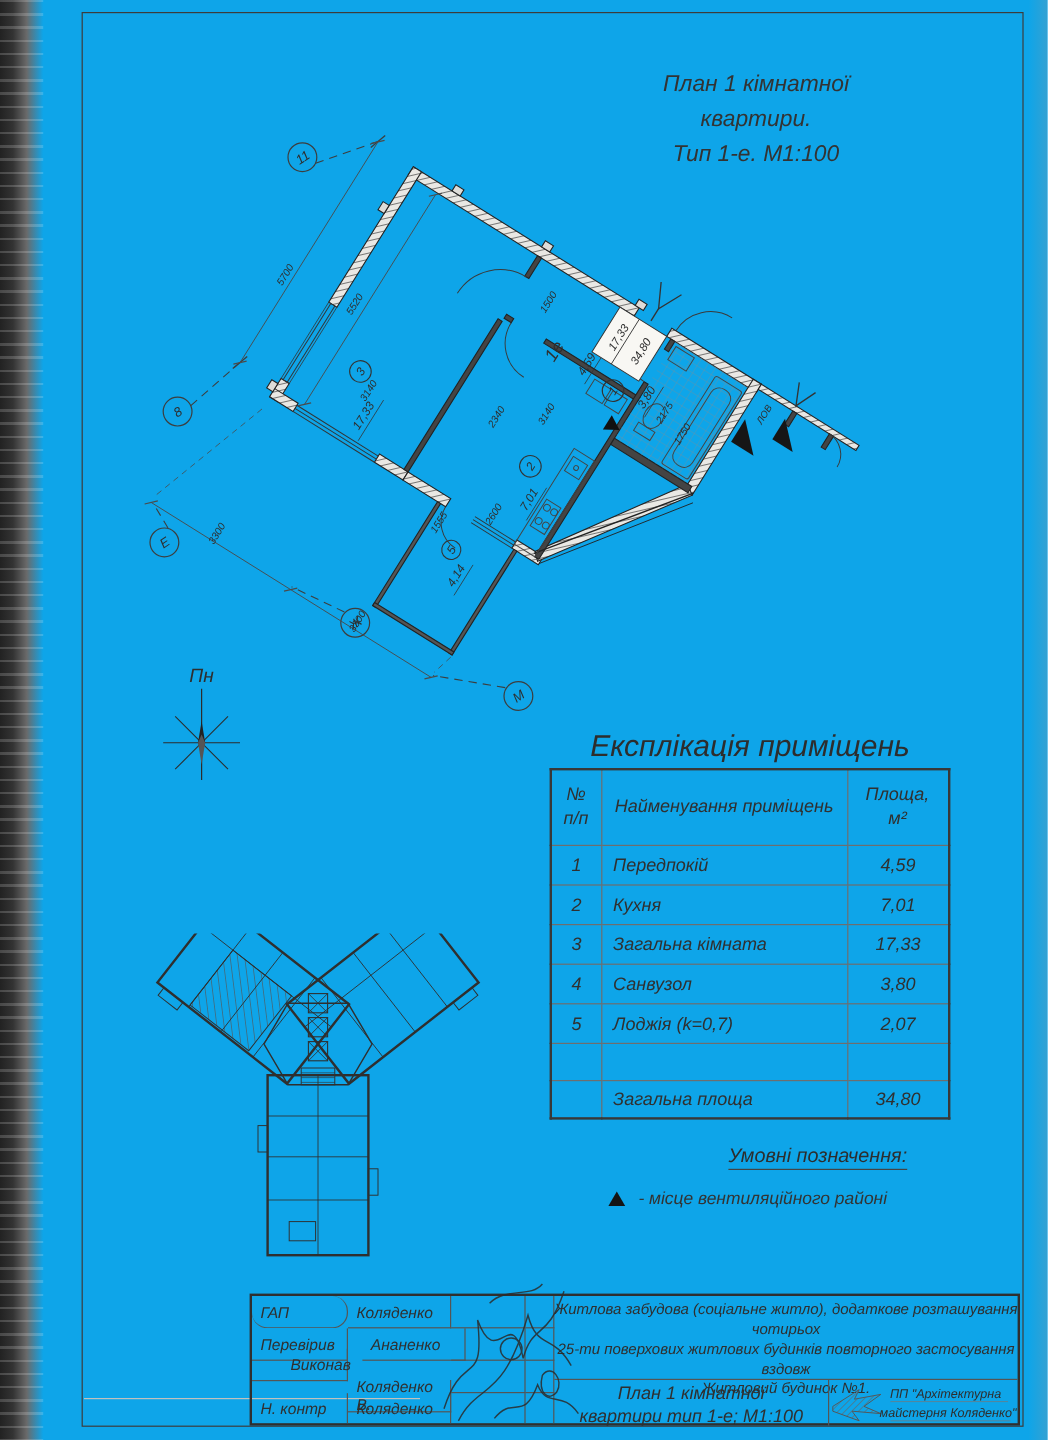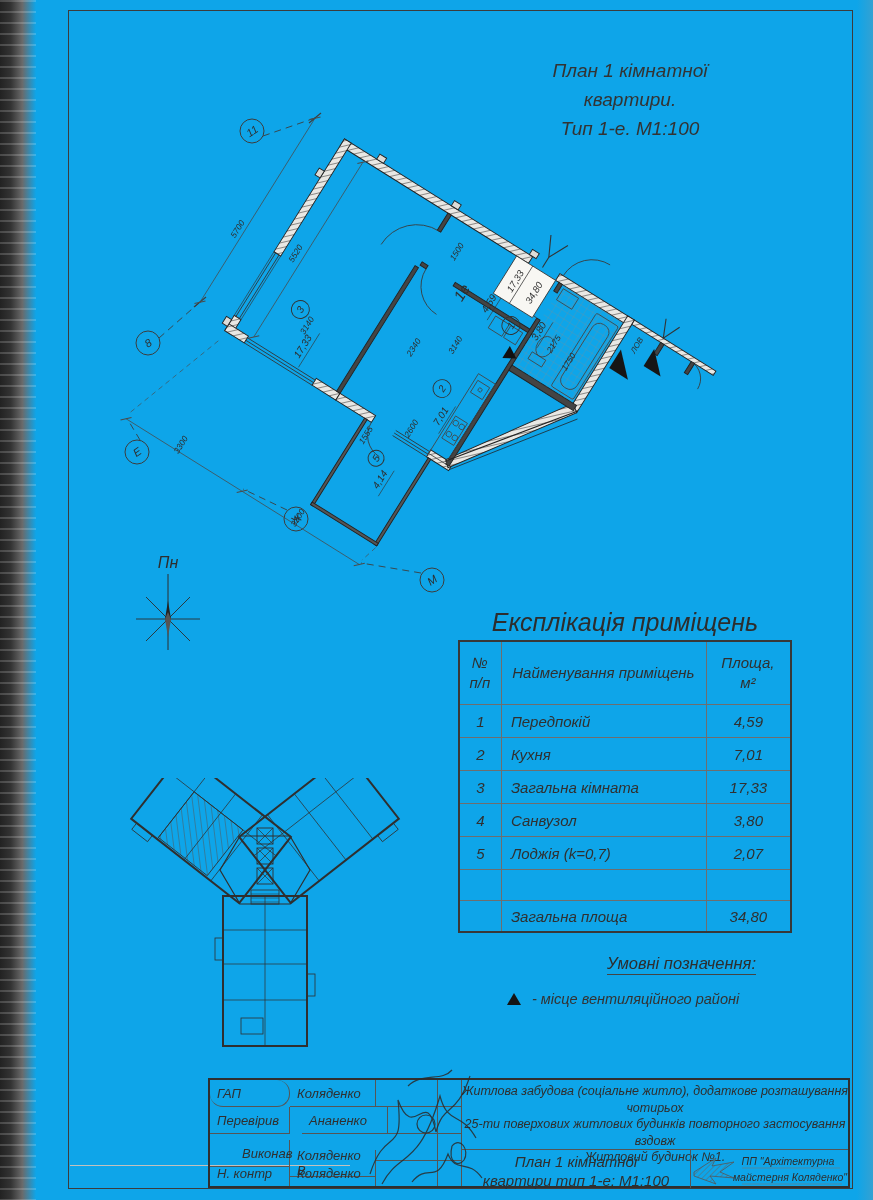--- a/index.html
+++ b/index.html
@@ -392,21 +392,21 @@
   <div class="sig-cell" style="left:0;top:0;width:80px;height:27px;border-radius:13px;">ГАП</div>
   <div class="sig-cell" style="left:80px;top:0;width:86px;height:27px;">Коляденко</div>
   <div class="sig-cell" style="left:166px;top:0;width:62px;height:27px;"></div>
   <div class="sig-cell" style="left:228px;top:0;width:24px;height:27px;"></div>
 
   <div class="sig-cell" style="left:0;top:27px;width:80px;height:27px;">Перевірив</div>
   <div class="sig-cell" style="left:80px;top:27px;width:86px;height:27px;margin-left:12px;">Ананенко</div>
   <div class="sig-cell" style="left:166px;top:27px;width:62px;height:27px;"></div>
   <div class="sig-cell" style="left:228px;top:27px;width:24px;height:27px;"></div>
 
-  <div class="sig-cell" style="left:0;top:60px;width:80px;height:27px;padding-left:32px;">Виконав</div>
+  <div class="sig-cell" style="left:0;top:44px;width:80px;height:27px;padding-left:32px;">Виконав</div>
   <div class="sig-cell" style="left:80px;top:70px;width:86px;height:27px;">Коляденко В.</div>
   <div class="sig-cell" style="left:166px;top:54px;width:62px;height:27px;"></div>
   <div class="sig-cell" style="left:228px;top:54px;width:24px;height:27px;"></div>
 
   <div class="sig-cell" style="left:0;top:81px;width:80px;height:25px;border-bottom:none;">Н. контр</div>
   <div class="sig-cell" style="left:80px;top:81px;width:86px;height:25px;border-bottom:none;">Коляденко</div>
   <div class="sig-cell" style="left:166px;top:81px;width:62px;height:25px;border-bottom:none;"></div>
   <div class="sig-cell" style="left:228px;top:81px;width:24px;height:25px;border-bottom:none;"></div>
 
   <div id="proj-text">

